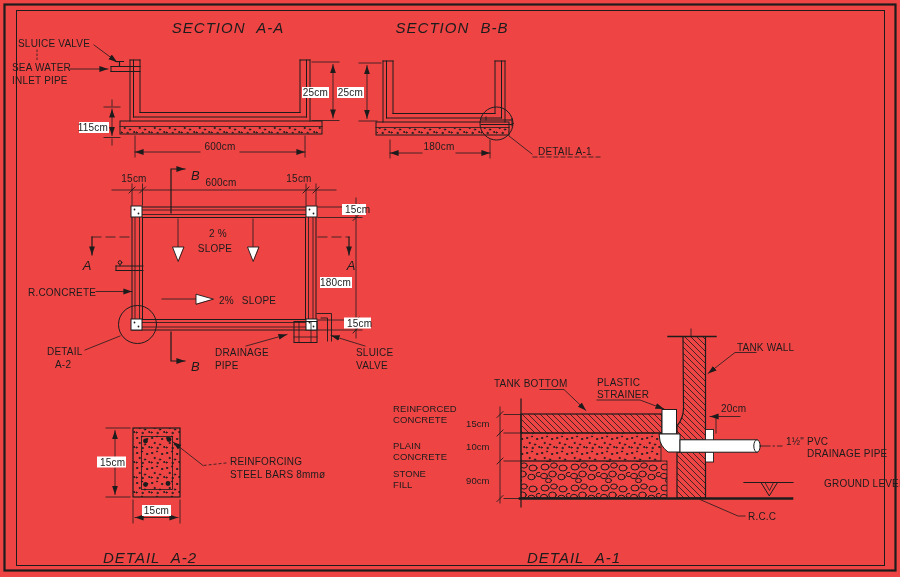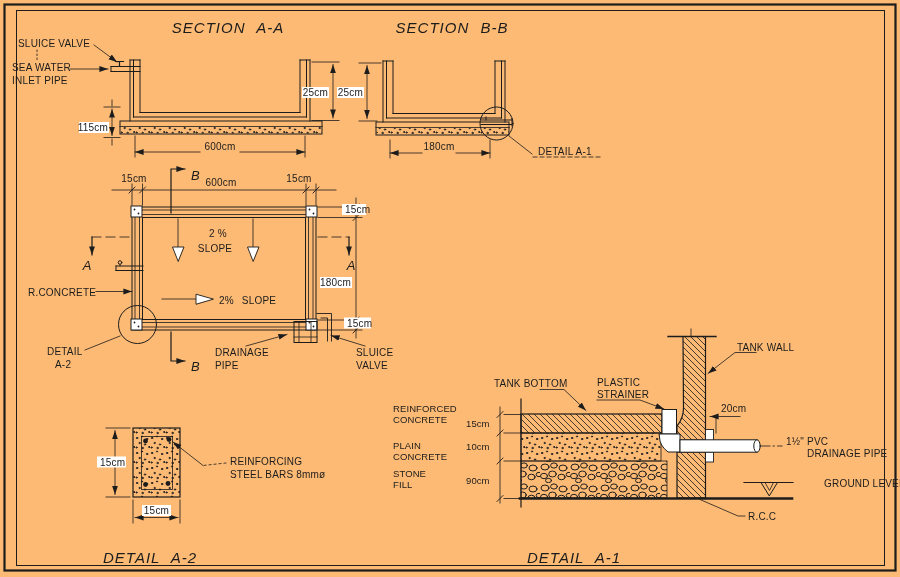--- a/index.html
+++ b/index.html
@@ -1,16 +1,16 @@
 <!DOCTYPE html>
 <html><head>
 <meta charset="utf-8">
 <style>
   html,body{margin:0;padding:0;background:#fff;}
-  .wrap{width:900px;height:577px;background:#fdba74;position:relative;font-family:"Liberation Sans",sans-serif;}
+  .wrap{width:900px;height:577px;background:#ef4444;position:relative;font-family:"Liberation Sans",sans-serif;}
   svg line, svg path, svg rect, svg circle, svg ellipse{stroke:#1c1c1c;stroke-width:1;fill:none;stroke-linecap:square;}
   svg text{stroke:none;fill:#1c1c1c;font-family:"Liberation Sans",sans-serif;}
   .lbl{font-size:10px;letter-spacing:.2px;}
   .sm{font-size:9.5px;letter-spacing:.1px;}
   .ttl{font-size:15px;font-style:italic;letter-spacing:1px;word-spacing:6px;}
   .mk{font-size:13px;font-style:italic;}
   .wbg{fill:#fff;stroke:none;}
   .fw{fill:#fff;}
   .hat{fill:url(#hatch);}
   .sti{fill:url(#stip);}

